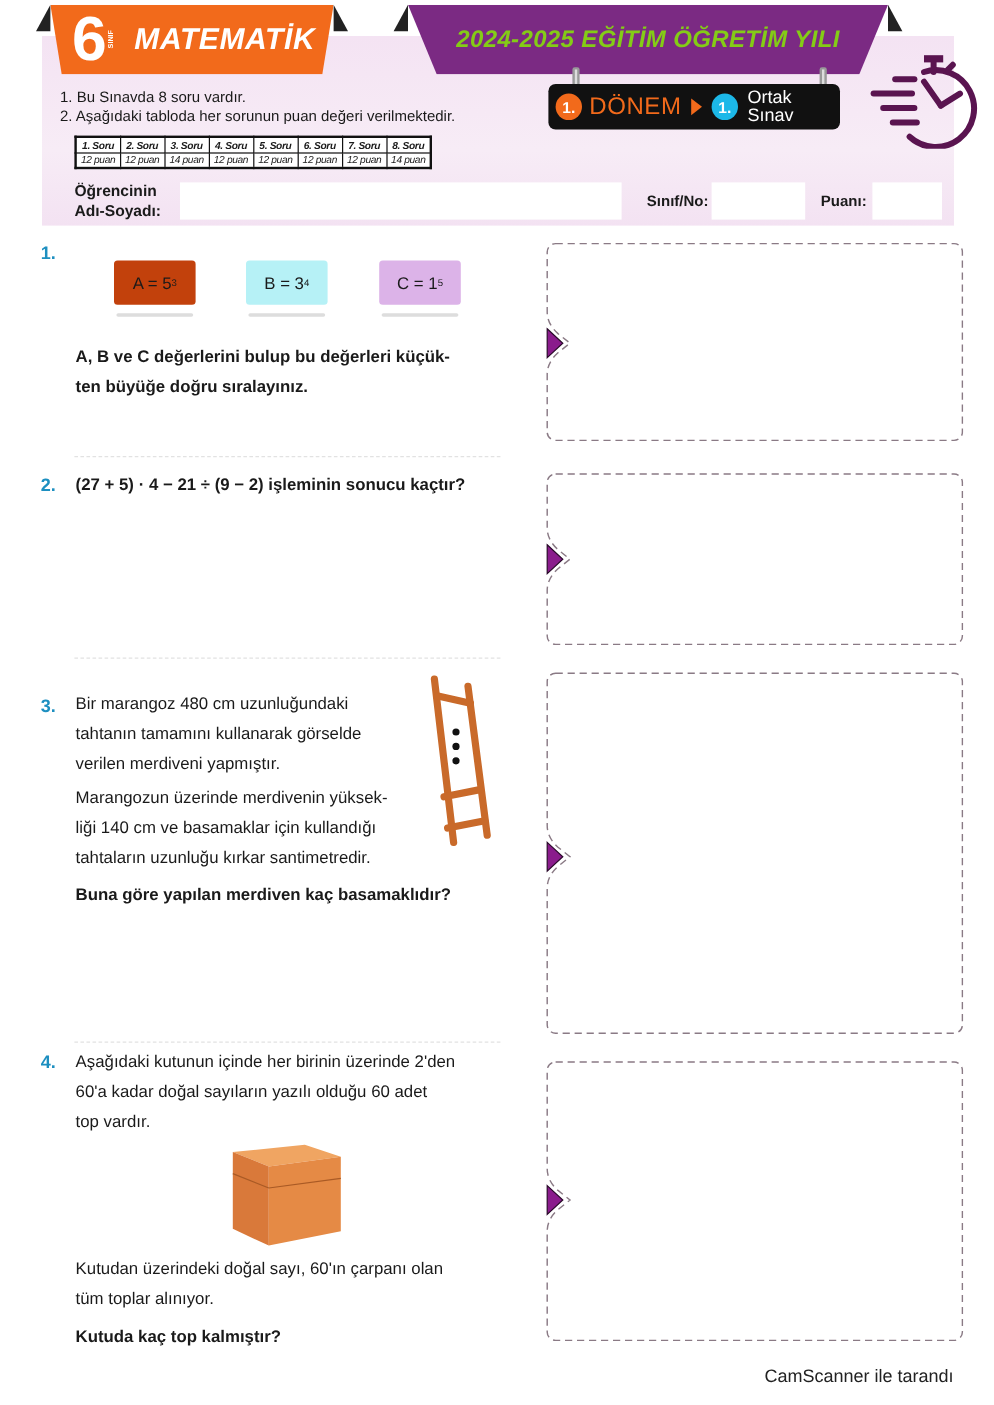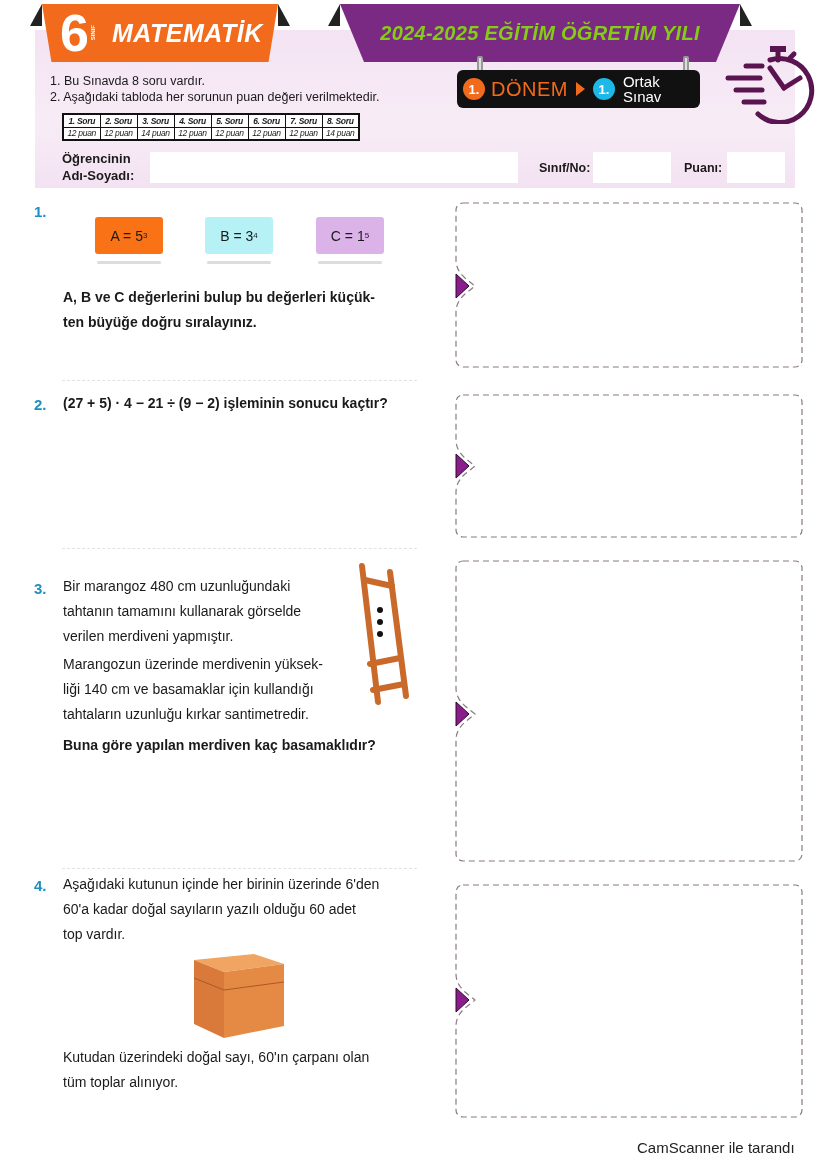--- a/index.html
+++ b/index.html
@@ -128,21 +128,21 @@
     <div>Adı-Soyadı:</div>
   </div>
   <div class="name-box"></div>
   <div class="class-label">Sınıf/No:</div>
   <div class="class-box"></div>
   <div class="score-label">Puanı:</div>
   <div class="score-box"></div>
 </div>
 
 <div class="qnum" style="left:34px; top:203px;">1.</div>
-<div class="pill" style="left:95px; background:#f97316;">
+<div class="pill" style="left:95px; background:#c2410c;">
   <span>A = 5</span>
     <sup>3</sup>
 </div>
 <div class="pill-shadow" style="left:97px;"></div>
 <div class="pill" style="left:205px; background:#b6f1f6;">
   <span>B = 3</span>
     <sup>4</sup>
 </div>
 <div class="pill-shadow" style="left:207px;"></div>
 <div class="pill" style="left:316px; background:#dcb3e8;">
@@ -179,34 +179,35 @@
     <line x1="19" y1="128" x2="50" y2="122"></line>
   </g>
   <circle cx="26" cy="48" r="3" fill="#111"></circle>
   <circle cx="26" cy="60" r="3" fill="#111"></circle>
   <circle cx="26" cy="72" r="3" fill="#111"></circle>
 </svg>
 <div class="divider" style="top:868px;"></div>
 
 <div class="qnum" style="left:34px; top:877px;">4.</div>
 <div class="qtext" style="left:63px; top:872px;">
-  <div>Aşağıdaki kutunun içinde her birinin üzerinde 6'den</div>
+  <div>Aşağıdaki kutunun içinde her birinin üzerinde 2'den</div>
   <div>60'a kadar doğal sayıların yazılı olduğu 60 adet</div>
   <div>top vardır.</div>
 </div>
 <svg style="position:absolute; left:192px; top:950px;" width="94" height="90" viewBox="0 0 94 90">
   <polygon points="2,10 62,4 92,14 32,22" fill="#f0a562"></polygon>
   <polygon points="2,10 32,22 32,88 2,74" fill="#d9793a"></polygon>
   <polygon points="32,22 92,14 92,76 32,88" fill="#e58a45"></polygon>
   <line x1="2" y1="28" x2="32" y2="40" stroke="#a95a25" stroke-width="1"></line>
   <line x1="32" y1="40" x2="92" y2="32" stroke="#a95a25" stroke-width="1"></line>
 </svg>
 <div class="qtext" style="left:63px; top:1045px;">
   <div>Kutudan üzerindeki doğal sayı, 60'ın çarpanı olan</div>
   <div>tüm toplar alınıyor.</div>
+  <div class="bold" style="margin-top:6px;">Kutuda kaç top kalmıştır?</div>
 </div>
 
 <div class="answer-box" style="top:202px;">
   <svg width="348" height="166" viewBox="0 0 348 166">
     <path d="M8 1 H340 A7 7 0 0 1 347 8 V158 A7 7 0 0 1 340 165 H8 A7 7 0 0 1 1 158 V110 Q1 100 10 92 L20 84 L10 76 Q1 68 1 58 V8 A7 7 0 0 1 8 1 Z" fill="none" stroke="#8a7a85" stroke-width="1.2" stroke-dasharray="6 4"></path>
     <polygon points="1,72 14,84 1,96" fill="#8a1c8c" stroke="#2a0a2a" stroke-width="1"></polygon>
   </svg>
 </div>
 <div class="answer-box" style="top:394px;">
   <svg width="348" height="144" viewBox="0 0 348 144">

